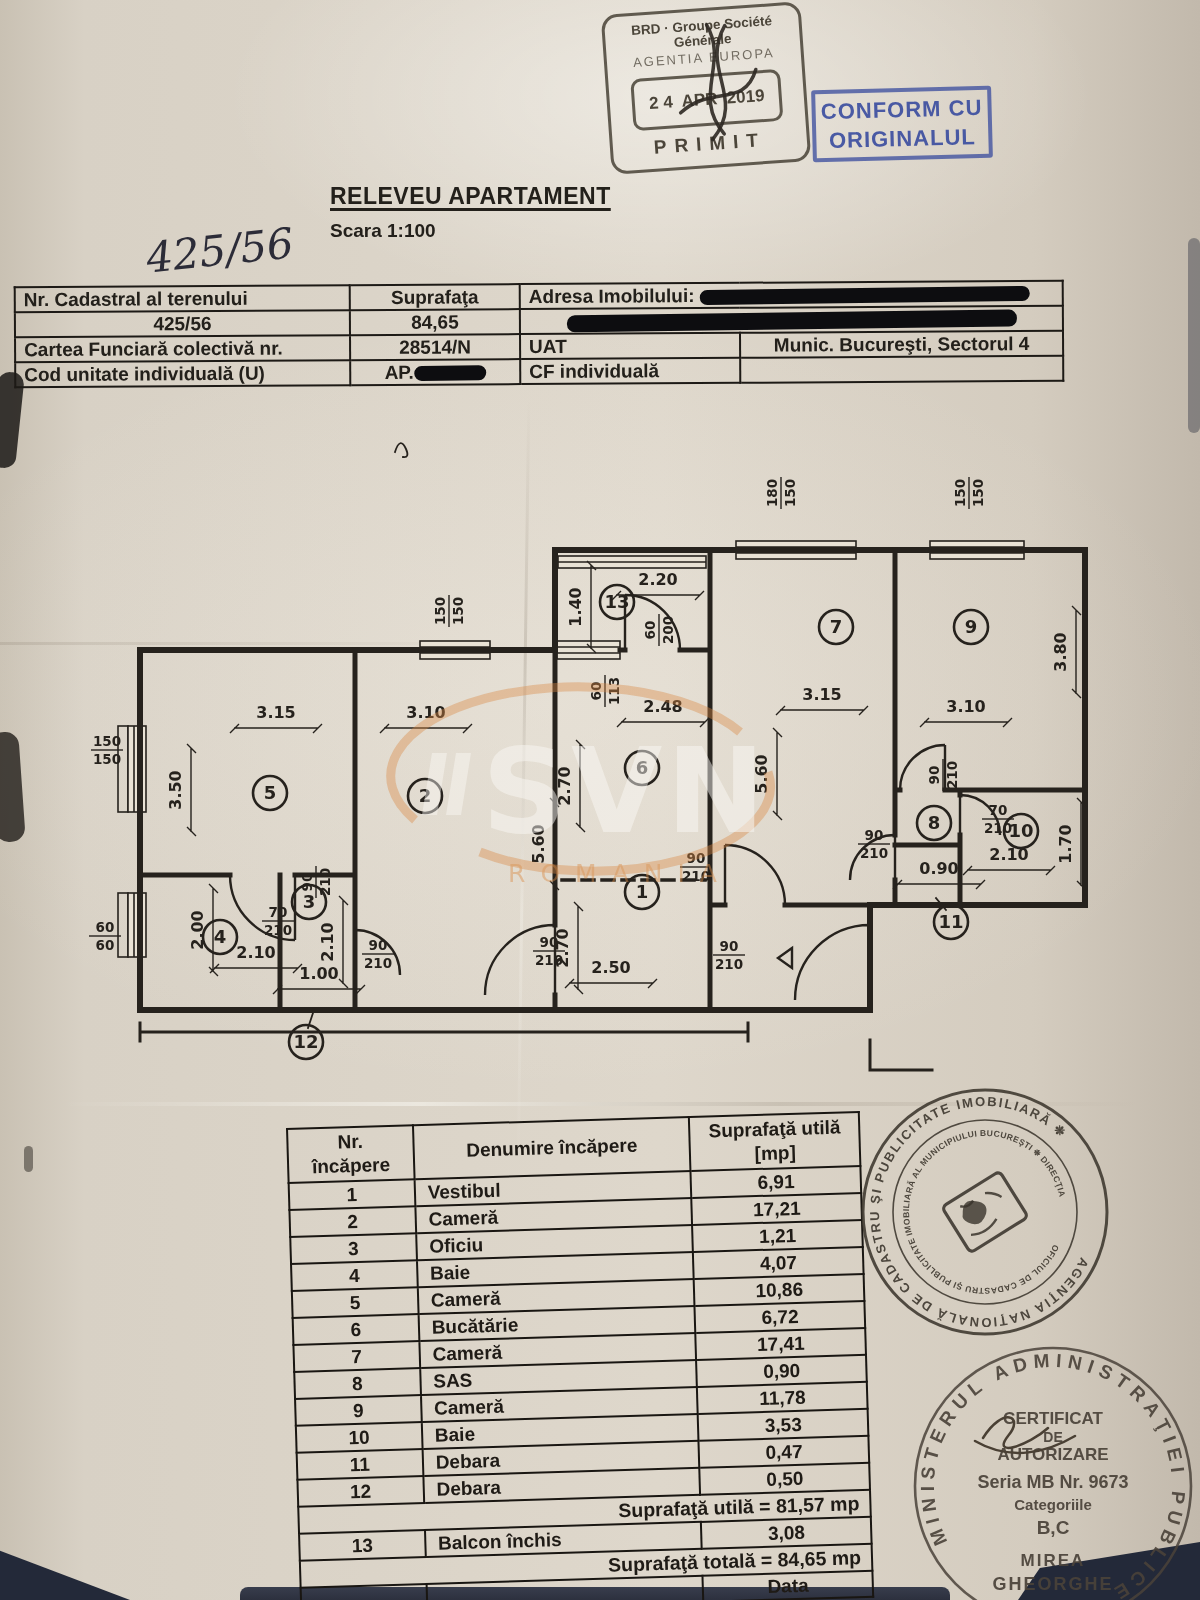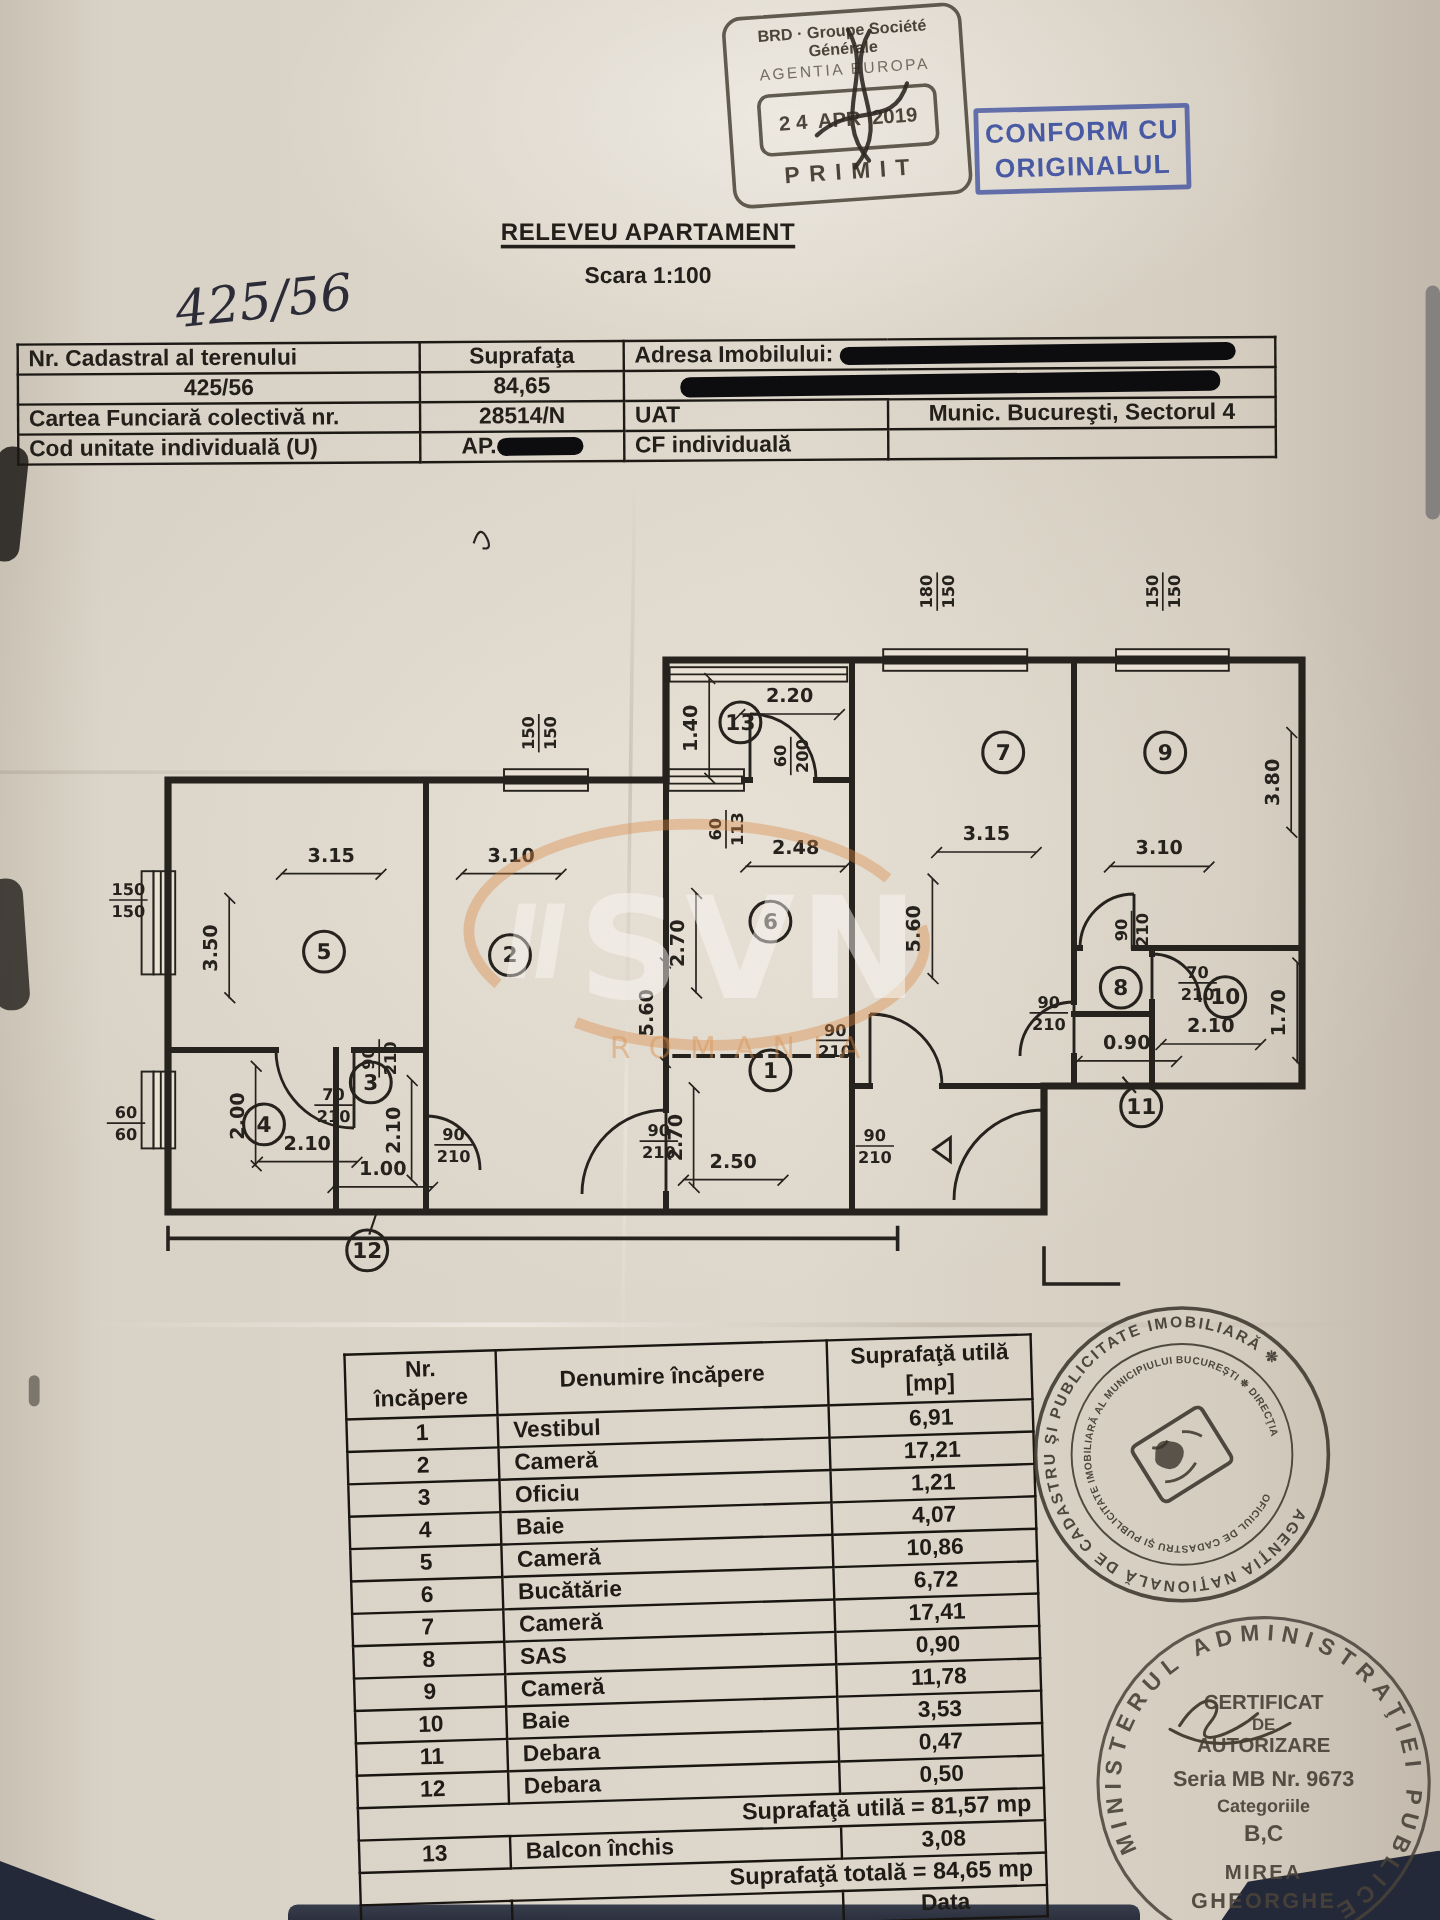--- a/index.html
+++ b/index.html
@@ -34,23 +34,23 @@
   .brd-date-box{width:144px;height:46px;margin:9px auto 0;border:3px solid rgba(72,66,54,.85);border-radius:10px;
     display:flex;align-items:center;justify-content:center;font-size:17px;font-weight:bold;white-space:pre}
   .brd-primit{margin-top:7px;font-size:19px;font-weight:bold;letter-spacing:8px}
   #brd-scribble{position:absolute;left:42px;top:4px;width:120px;height:152px;pointer-events:none}
 
   
   #conform-stamp{left:812px;top:88px;width:180px;height:72px;border:4px solid rgba(62,79,159,.78);border-radius:3px;
     transform:rotate(-1.5deg);color:rgba(60,78,160,.92);font-size:22px;font-weight:bold;text-align:center;
     line-height:1.3;padding-top:4px;box-sizing:border-box;letter-spacing:1px}
 
-  #title{left:330px;top:183px;width:420px;text-align:center;font-size:20px;font-weight:bold;letter-spacing:.5px;
+  #title{left:330px;top:183px;width:420px;text-align:left;font-size:23px;font-weight:bold;letter-spacing:.5px;
     text-decoration:underline;text-underline-offset:4px;text-decoration-thickness:2.5px}
-  #subtitle{left:330px;top:220px;width:420px;text-align:center;font-size:19px;font-weight:bold}
+  #subtitle{left:330px;top:220px;width:420px;font-size:19px;font-weight:bold}
   #handwritten{left:146px;top:226px;font-family:"DejaVu Serif",serif;font-style:italic;font-size:42px;
     transform:rotate(-6deg);color:#2c2c38}
 
   
   #info-table{left:14px;top:283px;width:1050px;border-collapse:collapse;transform:rotate(-.35deg)}
   #info-table td{border:2.5px solid #1d1a16;font-weight:bold;font-size:19px;height:23px;padding:0 8px;white-space:nowrap;overflow:hidden}
   .tc{text-align:center}
   .redact{display:inline-block;background:#0d0d10;border-radius:8px;height:15px;vertical-align:middle;transform:rotate(-.4deg)}
 
   

